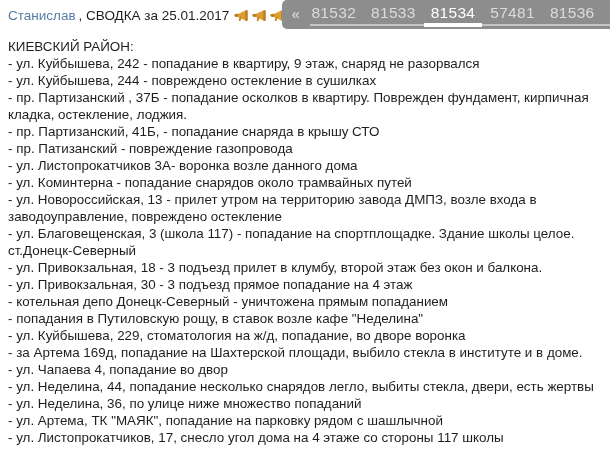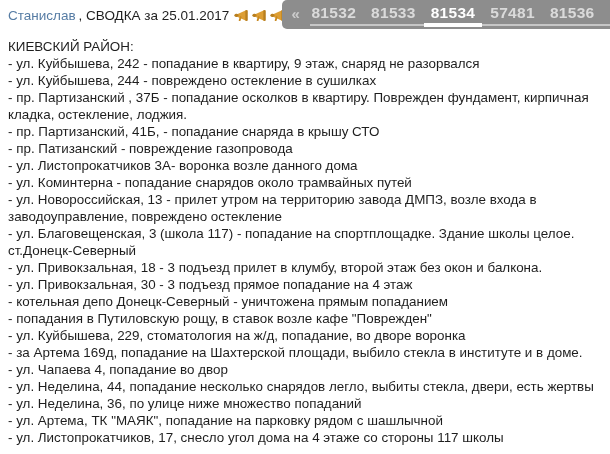--- a/index.html
+++ b/index.html
@@ -50,21 +50,21 @@
   .pager-pages::after {
     content:'';
     position:absolute;
     left:6px; right:-14px; bottom:3px;
     height:2px;
     background:rgba(255,255,255,0.5);
   }
   .page {
     position:relative;
     font-size:15.5px;
-    font-weight:700;
+    font-weight:400;
     letter-spacing:0.3px;
     color:rgba(255,255,255,0.68);
     padding:0 7.5px;
     height:100%;
     display:flex;
     align-items:center;
     box-sizing:border-box;
     padding-bottom:4px;
     cursor:pointer;
   }
@@ -145,21 +145,21 @@
       <div class="report-line">- пр. Партизанский, 41Б, - попадание снаряда в крышу СТО</div>
       <div class="report-line">- пр. Патизанский - повреждение газопровода</div>
       <div class="report-line">- ул. Листопрокатчиков 3А- воронка возле данного дома</div>
       <div class="report-line">- ул. Коминтерна - попадание снарядов около трамвайных путей</div>
       <div class="report-line">- ул. Новороссийская, 13 - прилет утром на территорию завода ДМПЗ, возле входа в заводоуправление, повреждено остекление</div>
       <div class="report-line">- ул. Благовещенская, 3 (школа 117) - попадание на спортплощадке. Здание школы целое.</div>
       <div class="report-line">ст.Донецк-Северный</div>
       <div class="report-line">- ул. Привокзальная, 18 - 3 подъезд прилет в клумбу, второй этаж без окон и балкона.</div>
       <div class="report-line">- ул. Привокзальная, 30 - 3 подъезд прямое попадание на 4 этаж</div>
       <div class="report-line">- котельная депо Донецк-Северный - уничтожена прямым попаданием</div>
-      <div class="report-line">- попадания в Путиловскую рощу, в ставок возле кафе "Поврежден"</div>
+      <div class="report-line">- попадания в Путиловскую рощу, в ставок возле кафе "Неделина"</div>
       <div class="report-line">- ул. Куйбышева, 229, стоматология на ж/д, попадание, во дворе воронка</div>
       <div class="report-line">- за Артема 169д, попадание на Шахтерской площади, выбило стекла в институте и в доме.</div>
       <div class="report-line">- ул. Чапаева 4, попадание во двор</div>
       <div class="report-line">- ул. Неделина, 44, попадание несколько снарядов легло, выбиты стекла, двери, есть жертвы</div>
       <div class="report-line">- ул. Неделина, 36, по улице ниже множество попаданий</div>
       <div class="report-line">- ул. Артема, ТК "МАЯК", попадание на парковку рядом с шашлычной</div>
       <div class="report-line">- ул. Листопрокатчиков, 17, снесло угол дома на 4 этаже со стороны 117 школы</div>
     </div>
 </div>
 

